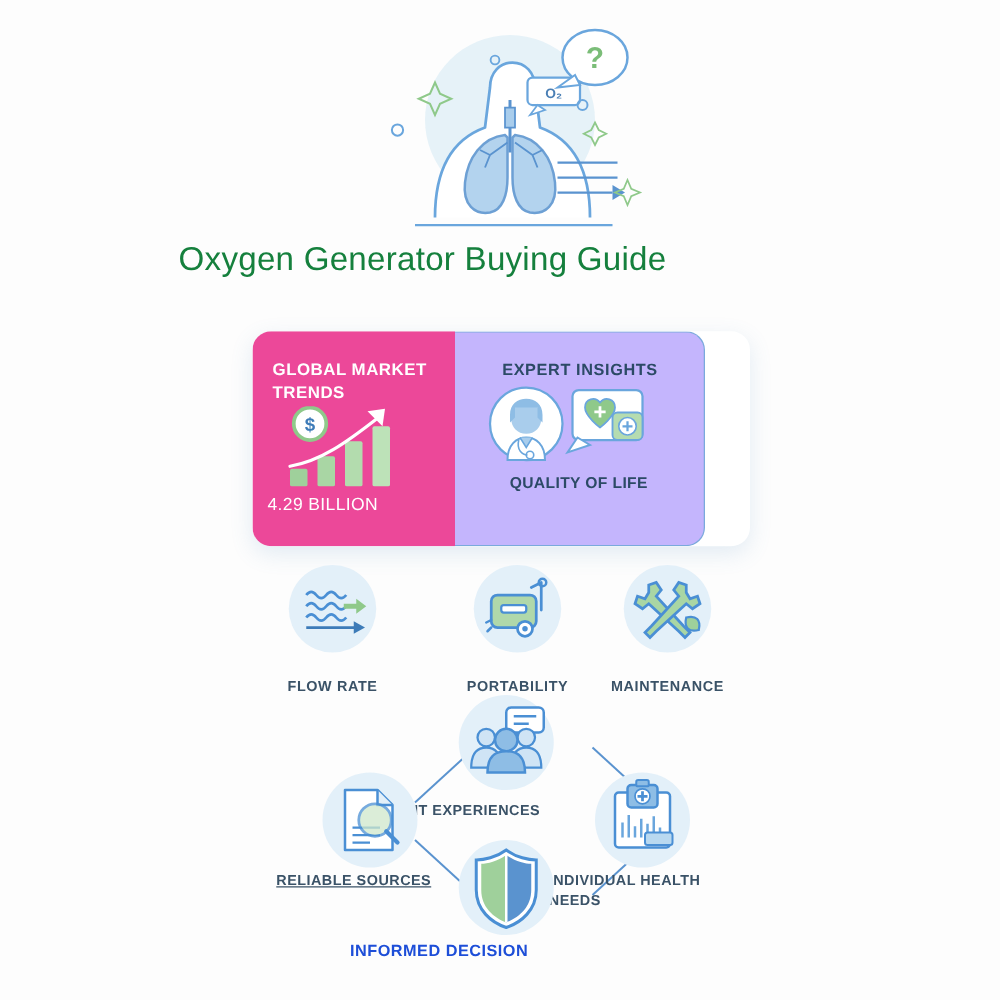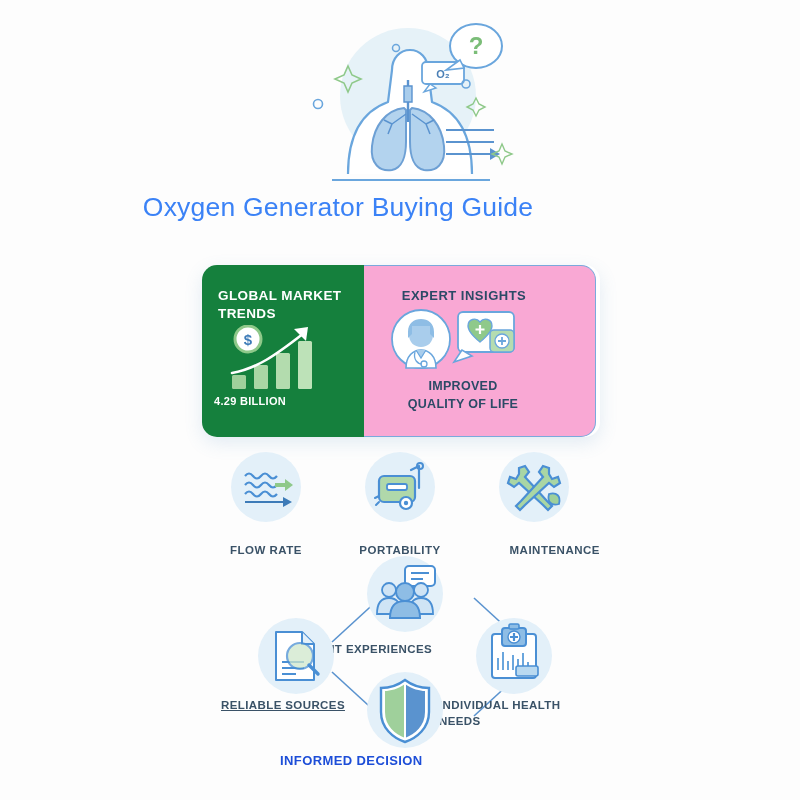--- a/index.html
+++ b/index.html
@@ -34,21 +34,21 @@
   
   .page-title {
     position: absolute;
     left: 0;
     top: 192px;
     width: 676px;
     text-align: center;
     font-size: 26.5px;
     font-weight: 400;
     letter-spacing: 0.2px;
-    color: #3b82f6;
+    color: #15803d;
   }
 
   
   .card-shadow {
     position: absolute;
     left: 202px;
     top: 265px;
     width: 398px;
     height: 172px;
     border-radius: 15px;
@@ -61,27 +61,27 @@
     top: 265px;
     width: 398px;
     height: 172px;
     border-radius: 15px;
     overflow: hidden;
     display: flex;
   }
   .card-left {
     width: 162px;
     height: 172px;
-    background: #15803d;
+    background: #ec4899;
     position: relative;
   }
   .card-right {
-    width: 232px;
+    width: 200px;
     height: 172px;
-    background: #f9a8d4;
+    background: #c4b5fd;
     border: 1px solid #7aa9dc;
     border-left: none;
     border-radius: 0 15px 15px 0;
     box-sizing: border-box;
     position: relative;
   }
   .card-heading-left {
     position: absolute;
     left: 16px;
     top: 22px;
@@ -107,22 +107,22 @@
     position: absolute;
     left: 26px;
     top: 60px;
     width: 130px;
     height: 68px;
   }
   .stat-main {
     position: absolute;
     left: 12px;
     top: 130px;
-    font-size: 11px;
-    font-weight: bold;
+    font-size: 14px;
+    font-weight: normal;
     color: #ffffff;
     letter-spacing: 0.3px;
   }
   .stat-side {
     position: absolute;
     left: 134px;
     top: 108px;
     width: 72px;
     text-align: right;
     color: #ffffff;
@@ -323,21 +323,20 @@
           <path d="M76 42 l-8 12 l18 -6 z" fill="#ffffff" stroke="#6aa6dd" stroke-width="1.6"></path>
           <path d="M94 14 C90 9 82 11 82 18 C82 25 94 34 94 34 C94 34 106 25 106 18 C106 11 98 9 94 14 Z" fill="#8fc98a" stroke="#6aa6dd" stroke-width="1.4"></path>
           <path d="M94 17 v9 M89.5 21.5 h9" stroke="#ffffff" stroke-width="2.2"></path>
           <rect x="104" y="22" width="24" height="22" rx="4" fill="#b5dcb0" stroke="#6aa6dd" stroke-width="1.5"></rect>
           <circle cx="116" cy="33" r="7" fill="#ffffff" stroke="#6aa6dd" stroke-width="1.3"></circle>
           <path d="M116 29 v8 M112 33 h8" stroke="#6aa6dd" stroke-width="1.8"></path>
         </svg>
       </div>
 
       <div class="expert-caption">
-        <div>IMPROVED</div>
         <div>QUALITY OF LIFE</div>
       </div>
     </div>
   </div>
 
   <div class="features">
 
     <div class="feature" style="left:0px; top:0px;">
       <div class="feature-circle">
         <svg width="70" height="70" viewBox="0 0 70 70">
@@ -346,36 +345,36 @@
           <path d="M14 42 q4 -5 8 0 t8 0 t8 0 t8 0" stroke="#4a8fd4" stroke-width="2.2" fill="none"></path>
           <path d="M44 33 h12" stroke="#8fc98a" stroke-width="4" fill="none"></path>
           <path d="M54 27 l8 6 l-8 6 z" fill="#8fc98a"></path>
           <path d="M14 50 h42" stroke="#3d7bb8" stroke-width="2.2" fill="none"></path>
           <path d="M52 45 l9 5 l-9 5 z" fill="#3d7bb8"></path>
         </svg>
       </div>
       <div class="feature-label">FLOW RATE</div>
     </div>
 
-    <div class="feature" style="left:134px; top:0px;">
+    <div class="feature" style="left:148px; top:0px;">
       <div class="feature-circle">
         <svg width="70" height="70" viewBox="0 0 70 70">
           <path d="M46 18 l8 -4 M54 14 l0 22" stroke="#4a8fd4" stroke-width="2.2" fill="none" stroke-linecap="round"></path>
           <circle cx="55" cy="14" r="3" fill="none" stroke="#4a8fd4" stroke-width="2"></circle>
           <rect x="14" y="24" width="36" height="26" rx="5" fill="#b0d8aa" stroke="#4a8fd4" stroke-width="2.2"></rect>
           <rect x="22" y="32" width="20" height="6" rx="2" fill="#ffffff" stroke="#4a8fd4" stroke-width="1.8"></rect>
           <circle cx="41" cy="51" r="6" fill="#ffffff" stroke="#4a8fd4" stroke-width="2.2"></circle>
           <circle cx="41" cy="51" r="2.2" fill="#4a8fd4"></circle>
           <path d="M14 44 l-4 2 M14 50 l-3 3" stroke="#4a8fd4" stroke-width="2" stroke-linecap="round"></path>
         </svg>
       </div>
       <div class="feature-label">PORTABILITY</div>
     </div>
 
-    <div class="feature" style="left:268px; top:0px;text-align:right;">
+    <div class="feature" style="left:268px; top:0px;">
       <div class="feature-circle">
         <svg width="70" height="70" viewBox="0 0 70 70">
           <g stroke="#4a8fd4" stroke-width="2.2" fill="#a9d6a4">
             <path d="M20 16 l6 -2 l4 6 l-4 5 l22 24 l5 5 l-4 4 l-5 -5 l-24 -22 l-5 4 l-6 -4 l2 -6 l6 2 l3 -5 z"></path>
             <path d="M50 16 l-6 -2 l-4 6 l4 5 l-22 24 l-5 5 l4 4 l5 -5 l24 -22 l5 4 l6 -4 l-2 -6 l-6 2 l-3 -5 z"></path>
           </g>
           <path d="M50 42 C58 40 62 44 60 52 C52 54 48 50 50 42 Z" fill="#9fd09b" stroke="#4a8fd4" stroke-width="1.8"></path>
         </svg>
       </div>
       <div class="feature-label">MAINTENANCE</div>

